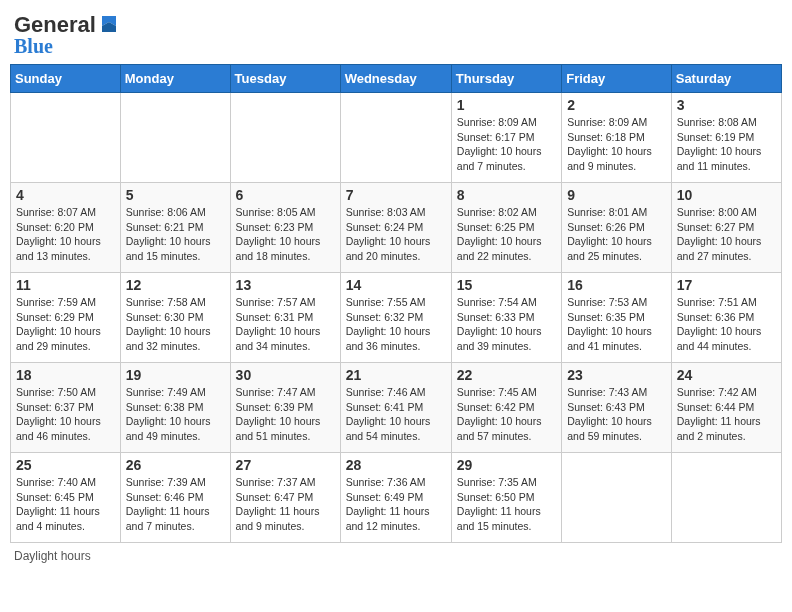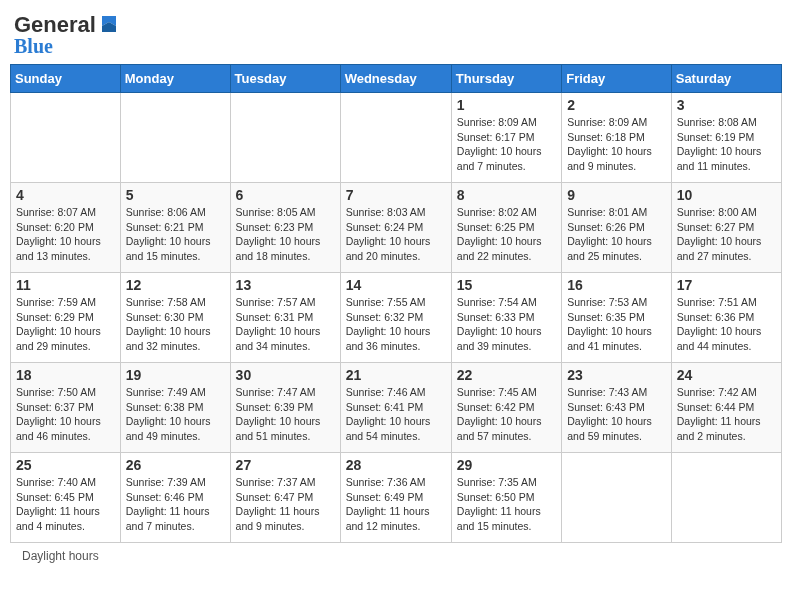--- a/index.html
+++ b/index.html
@@ -89,21 +89,20 @@
       line-height: 1.4;
     }
     .empty-cell {
       background: #fff;
     }
     .footer-note {
       margin-top: 6px;
       font-size: 12px;
       color: #555;
       padding-left: 4px;
-      margin-left: 8px;
     }
   </style>
 </head>
 <body>
 
 <div class="header-area">
   <div class="logo">
     <div style="display:flex;align-items:center;">
       <span class="logo-general">General</span>
       <svg width="22" height="22" viewBox="0 0 22 22" style="margin-left:2px;margin-top:-4px;">

